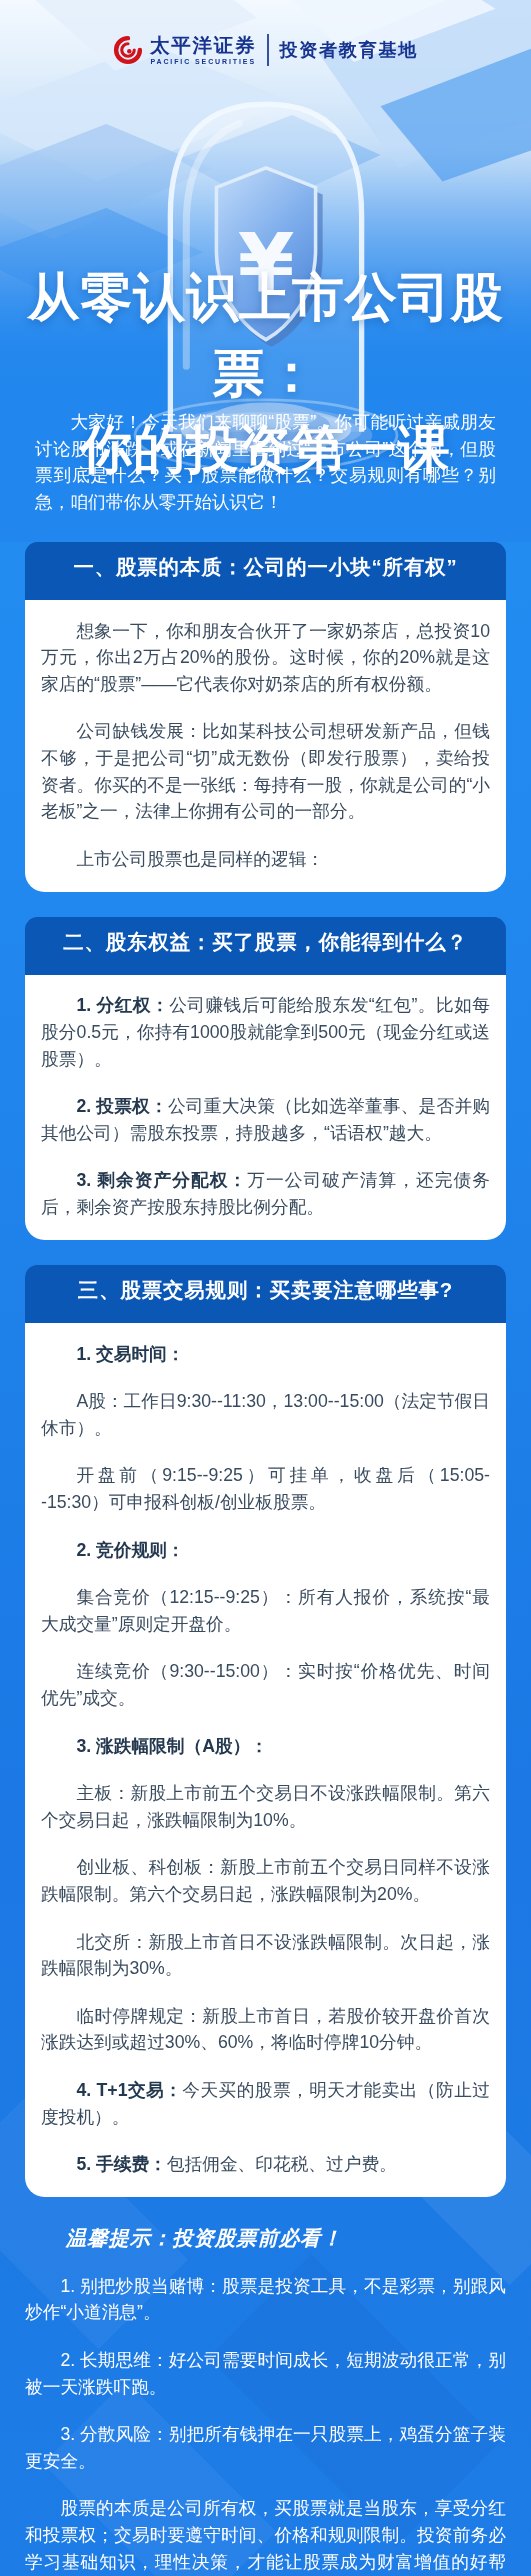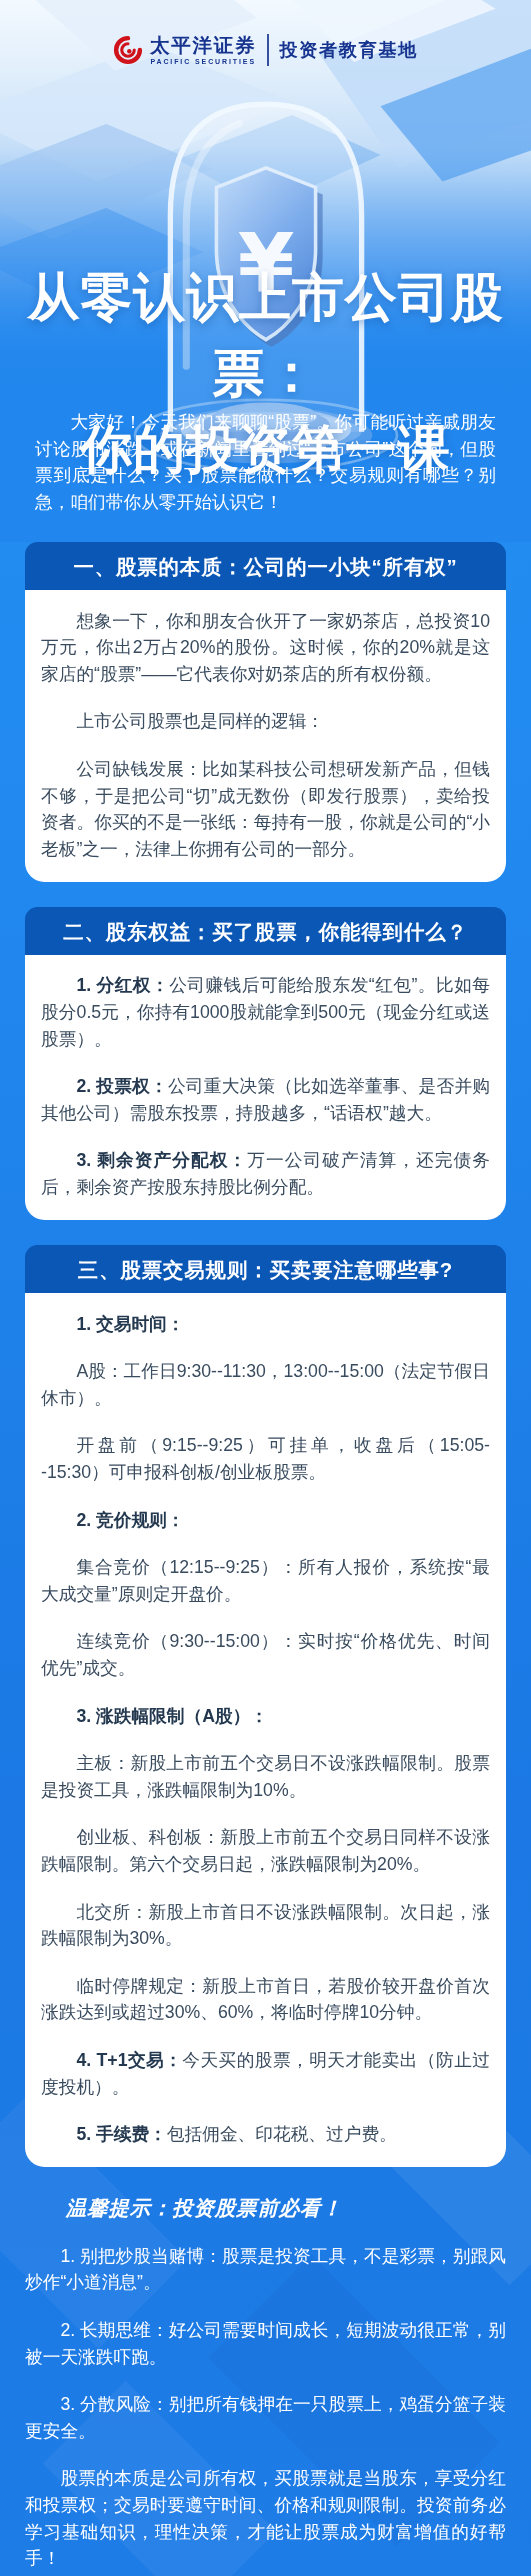--- a/index.html
+++ b/index.html
@@ -52,21 +52,21 @@
   .intro {
     position:absolute; top:399px; left:25px; right:25px; z-index:4; margin:10px;
     color:#ffffff; font-size:17.7px; line-height:26.6px; text-align:justify; text-indent:2em;
   }
 
   
   .content { position:relative; z-index:1; }
   .section { margin:0 25px; }
   .section + .section { margin-top:25px; }
   .sec-header {
-    background:#0b57b6; color:#ffffff; height:48px; line-height:50px;
+    background:#0b57b6; color:#ffffff; height:58px; line-height:50px;
     border-radius:12.4px 12.4px 0 0; text-align:center;
     font-size:20.4px; font-weight:bold; letter-spacing:0.9px; margin:0;
   }
   .card {
     background:#ffffff; border-radius:0 0 19.5px 19.5px;
     padding:10.6px 16px 19.5px;
   }
   .card p {
     margin:21px 0 0; font-size:17.7px; line-height:26.6px; color:#394b5e;
     text-align:justify; text-indent:2em;
@@ -157,22 +157,22 @@
 
     <p class="intro">大家好！今天我们来聊聊“股票”。你可能听过亲戚朋友讨论股市涨跌，或在新闻里看到过“上市公司”这个词，但股票到底是什么？买了股票能做什么？交易规则有哪些？别急，咱们带你从零开始认识它！</p>
   </div>
 
   <div class="content">
 
     <div class="section">
       <h2 class="sec-header">一、股票的本质：公司的一小块“所有权”</h2>
       <div class="card">
         <p><span></span><span class="lead"></span><span>想象一下，你和朋友合伙开了一家奶茶店，总投资10万元，你出2万占20%的股份。这时候，你的20%就是这家店的“股票”——它代表你对奶茶店的所有权份额。</span></p>
+        <p><span></span><span class="lead"></span><span>公司缺钱发展：比如某科技公司想研发新产品，但钱不够，于是把公司“切”成无数份（即发行股票），卖给投资者。你买的不是一张纸：每持有一股，你就是公司的“小老板”之一，法律上你拥有公司的一部分。</span></p>
         <p><span></span><span class="lead"></span><span>上市公司股票也是同样的逻辑：</span></p>
-        <p><span></span><span class="lead"></span><span>公司缺钱发展：比如某科技公司想研发新产品，但钱不够，于是把公司“切”成无数份（即发行股票），卖给投资者。你买的不是一张纸：每持有一股，你就是公司的“小老板”之一，法律上你拥有公司的一部分。</span></p>
       </div>
     </div>
 
     <div class="section">
       <h2 class="sec-header">二、股东权益：买了股票，你能得到什么？</h2>
       <div class="card">
         <p><span></span><span class="lead">1. 分红权：</span><span>公司赚钱后可能给股东发“红包”。比如每股分0.5元，你持有1000股就能拿到500元（现金分红或送股票）。</span></p>
         <p><span></span><span class="lead">2. 投票权：</span><span>公司重大决策（比如选举董事、是否并购其他公司）需股东投票，持股越多，“话语权”越大。</span></p>
         <p><span></span><span class="lead">3. 剩余资产分配权：</span><span>万一公司破产清算，还完债务后，剩余资产按股东持股比例分配。</span></p>
       </div>
@@ -181,21 +181,21 @@
     <div class="section">
       <h2 class="sec-header">三、股票交易规则：买卖要注意哪些事?</h2>
       <div class="card">
         <p><span></span><span class="lead">1. 交易时间：</span><span></span></p>
         <p><span></span><span class="lead"></span><span>A股：工作日9:30--11:30，13:00--15:00（法定节假日休市）。</span></p>
         <p><span></span><span class="lead"></span><span>开盘前（9:15--9:25）可挂单，收盘后（15:05--15:30）可申报科创板/创业板股票。</span></p>
         <p><span></span><span class="lead">2. 竞价规则：</span><span></span></p>
         <p><span></span><span class="lead"></span><span>集合竞价（12:15--9:25）：所有人报价，系统按“最大成交量”原则定开盘价。</span></p>
         <p><span></span><span class="lead"></span><span>连续竞价（9:30--15:00）：实时按“价格优先、时间优先”成交。</span></p>
         <p><span></span><span class="lead">3. 涨跌幅限制（A股）：</span><span></span></p>
-        <p><span></span><span class="lead"></span><span>主板：新股上市前五个交易日不设涨跌幅限制。股票是投资工具，涨跌幅限制为10%。</span></p>
+        <p><span></span><span class="lead"></span><span>主板：新股上市前五个交易日不设涨跌幅限制。第六个交易日起，涨跌幅限制为10%。</span></p>
         <p><span></span><span class="lead"></span><span>创业板、科创板：新股上市前五个交易日同样不设涨跌幅限制。第六个交易日起，涨跌幅限制为20%。</span></p>
         <p><span></span><span class="lead"></span><span>北交所：新股上市首日不设涨跌幅限制。次日起，涨跌幅限制为30%。</span></p>
         <p><span></span><span class="lead"></span><span>临时停牌规定：新股上市首日，若股价较开盘价首次涨跌达到或超过30%、60%，将临时停牌10分钟。</span></p>
         <p><span></span><span class="lead">4. T+1交易：</span><span>今天买的股票，明天才能卖出（防止过度投机）。</span></p>
         <p><span></span><span class="lead">5. 手续费：</span><span>包括佣金、印花税、过户费。</span></p>
       </div>
     </div>
 
     <div class="tips">
       <h3 class="tips-title">温馨提示：投资股票前必看！</h3>

